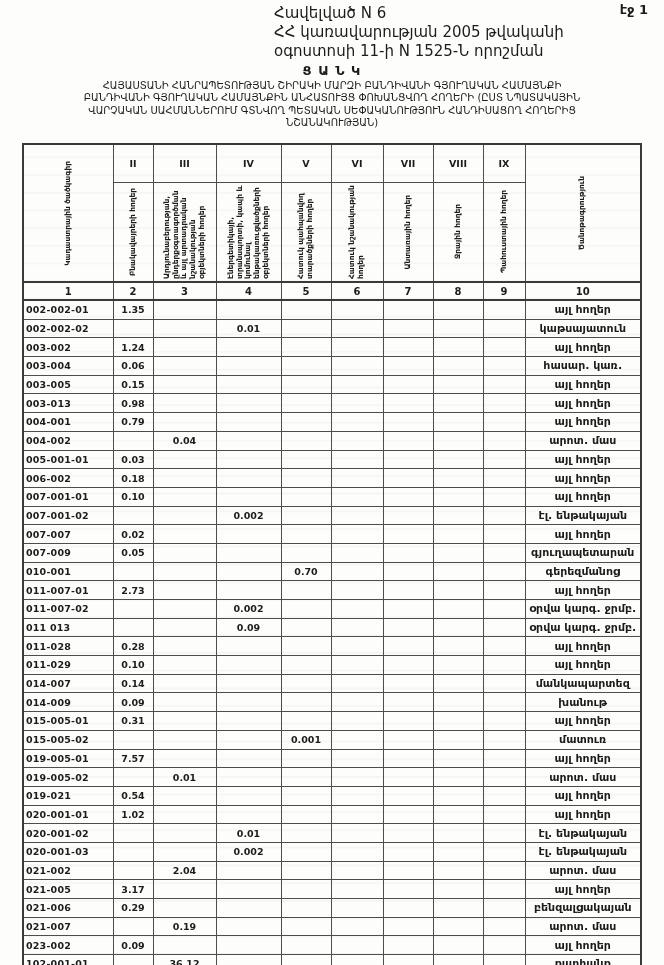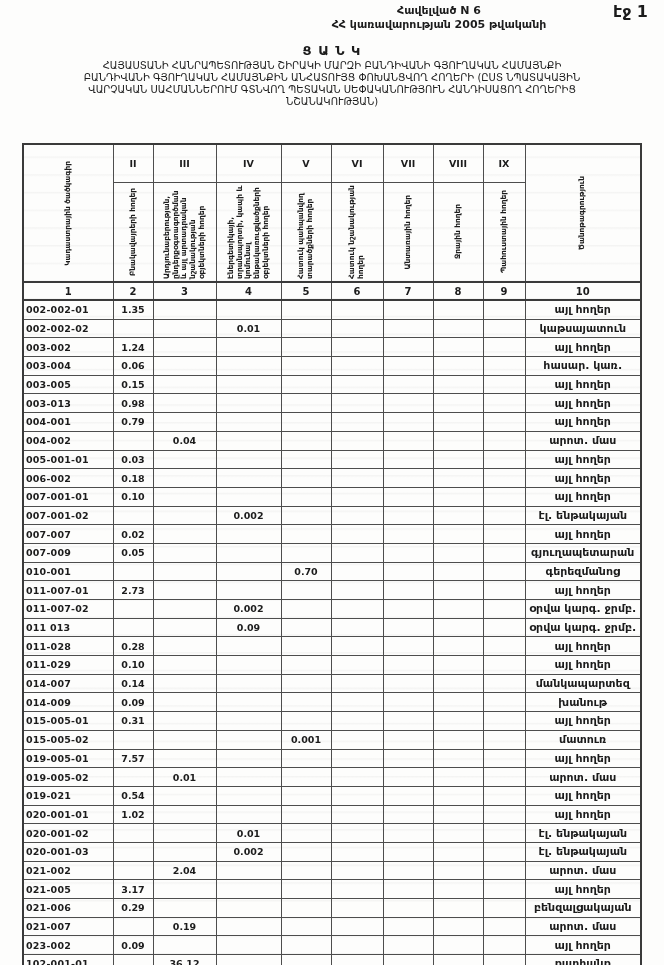--- a/index.html
+++ b/index.html
@@ -7,33 +7,33 @@
     width:664px;height:965px;
     background:#fdfdfc;
     font-family:"DejaVu Sans", sans-serif;
     color:#1c1c1c;
     position:relative;
     overflow:hidden;
     -webkit-font-smoothing:antialiased;
   }
   .page-number{
     position:absolute;top:2px;right:16px;
-    font-size:16px;font-weight:700;
+    font-size:13px;font-weight:700;
   }
   .appendix{
     margin:4px 60px 0 auto;
     width:330px;
-    text-align:center;
-    font-size:11px;font-weight:700;
+    text-align:left;
+    font-size:15px;font-weight:400;
     line-height:1.25;
   }
   .doc-title{
     text-align:center;
     font-size:13px;font-weight:700;
-    margin-top:11px;letter-spacing:1px;
+    margin-top:3px;letter-spacing:1px;
   }
   .subtitle{
     text-align:center;
     font-size:10px;font-weight:400;
     line-height:1.22;
     margin:2px 14px 0 14px;
   }
   table.main{
     position:absolute;
     left:22px;top:143px;
@@ -80,20 +80,21 @@
   td.note{ text-align:center;padding-left:3px;font-size:11px;position:relative;overflow:visible;}
 </style>
 </head>
 <body>
 
 <div class="page-number">էջ 1</div>
 
 <div class="appendix">
   <div>Հավելված N 6</div>
   <div>ՀՀ կառավարության 2005 թվականի</div>
+  <div>օգոստոսի 11-ի N 1525-Ն որոշման</div>
 </div>
 
 <div class="doc-title">Ց Ա Ն Կ</div>
 
 <div class="subtitle">
   <div>ՀԱՅԱՍՏԱՆԻ ՀԱՆՐԱՊԵՏՈՒԹՅԱՆ ՇԻՐԱԿԻ ՄԱՐԶԻ ԲԱՆԴԻՎԱՆԻ ԳՅՈՒՂԱԿԱՆ ՀԱՄԱՅՆՔԻ</div>
   <div>ԲԱՆԴԻՎԱՆԻ ԳՅՈՒՂԱԿԱՆ ՀԱՄԱՅՆՔԻՆ ԱՆՀԱՏՈՒՅՑ ՓՈԽԱՆՑՎՈՂ ՀՈՂԵՐԻ (ԸՍՏ ՆՊԱՏԱԿԱՅԻՆ</div>
   <div>ՎԱՐՉԱԿԱՆ ՍԱՀՄԱՆՆԵՐՈՒՄ ԳՏՆՎՈՂ ՊԵՏԱԿԱՆ ՍԵՓԱԿԱՆՈՒԹՅՈՒՆ ՀԱՆԴԻՍԱՑՈՂ ՀՈՂԵՐԻՑ</div>
   <div>ՆՇԱՆԱԿՈՒԹՅԱՆ)</div>
 </div>

